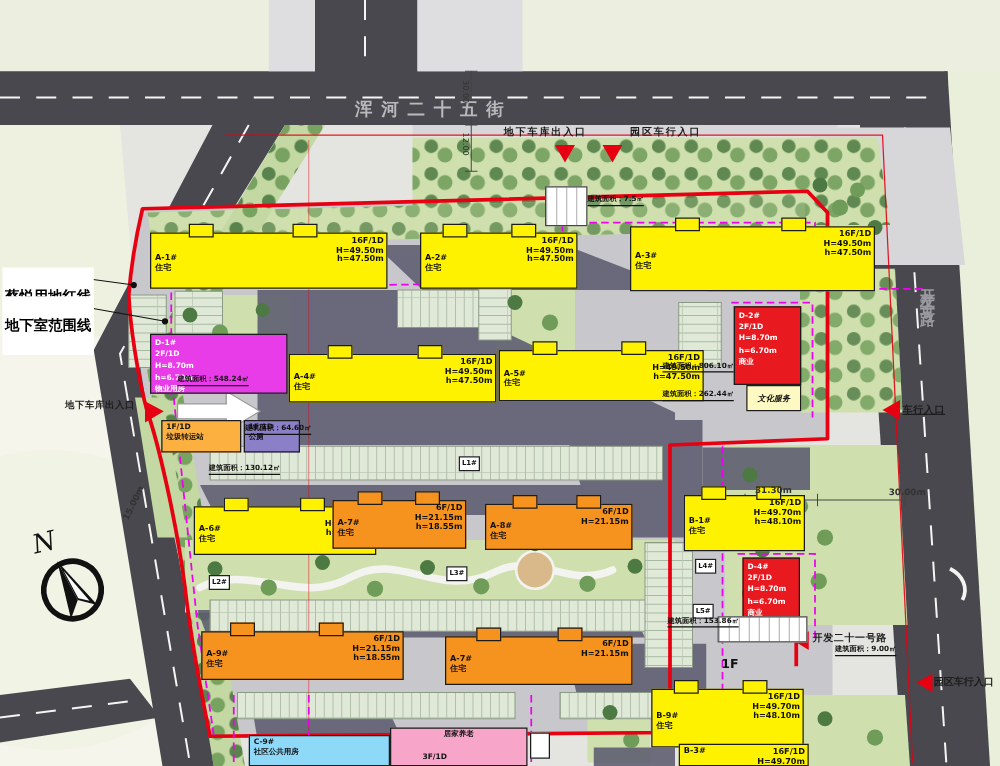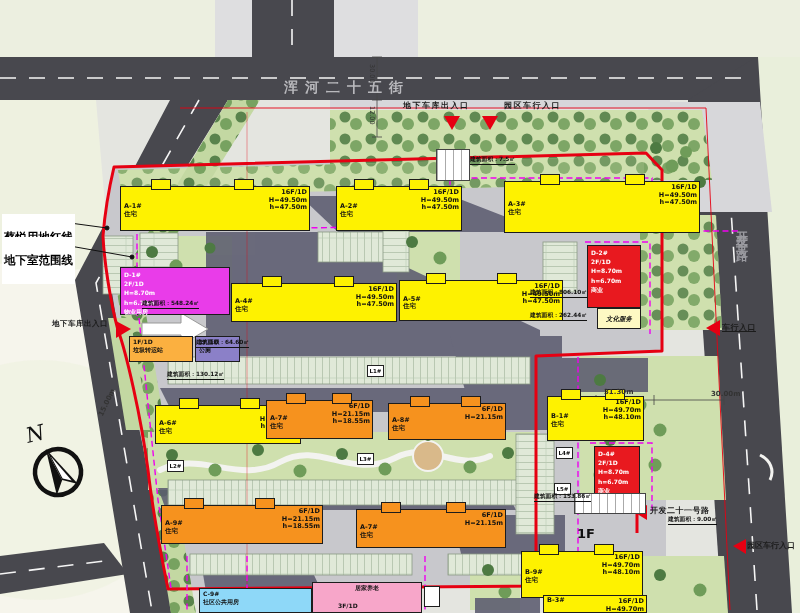--- a/index.html
+++ b/index.html
@@ -474,21 +474,21 @@
 <div class="bld pinkb" style="left:312px;top:582px;width:110px;height:31px;">
   <div class="stackd" style="left:50%;transform:translateX(-50%);">
     <div>居家养老</div>
   </div>
 </div>
 <div class="t" style="left:338px;top:602px;font-size:6px;font-weight:700;color:#111;z-index:31;">3F/1D</div>
 <div class="bld" style="left:424px;top:586px;width:16px;height:21px;background:#fff;"></div>
 
 <div class="gatebox" style="left:436px;top:149px;width:32px;height:30px;"></div>
 <div class="gatebox" style="left:574px;top:493px;width:70px;height:19px;"></div>
-<div class="t" style="left:577px;top:526px;font-size:13px;font-weight:700;color:#111;">1F</div>
+<div class="t" style="left:577px;top:526px;font-size:10px;font-weight:700;color:#111;">1F</div>
 
 <div class="lmark" style="left:367px;top:365px;">L1#</div>
 <div class="lmark" style="left:167px;top:460px;">L2#</div>
 <div class="lmark" style="left:357px;top:453px;">L3#</div>
 <div class="lmark" style="left:556px;top:447px;">L4#</div>
 <div class="lmark" style="left:554px;top:483px;">L5#</div>
 
 <div class="t area" style="left:142px;top:299px;">建筑面积：548.24㎡</div>
 <div class="t area" style="left:196px;top:338px;">建筑面积：64.60㎡</div>
 <div class="t area" style="left:167px;top:370px;">建筑面积：130.12㎡</div>

